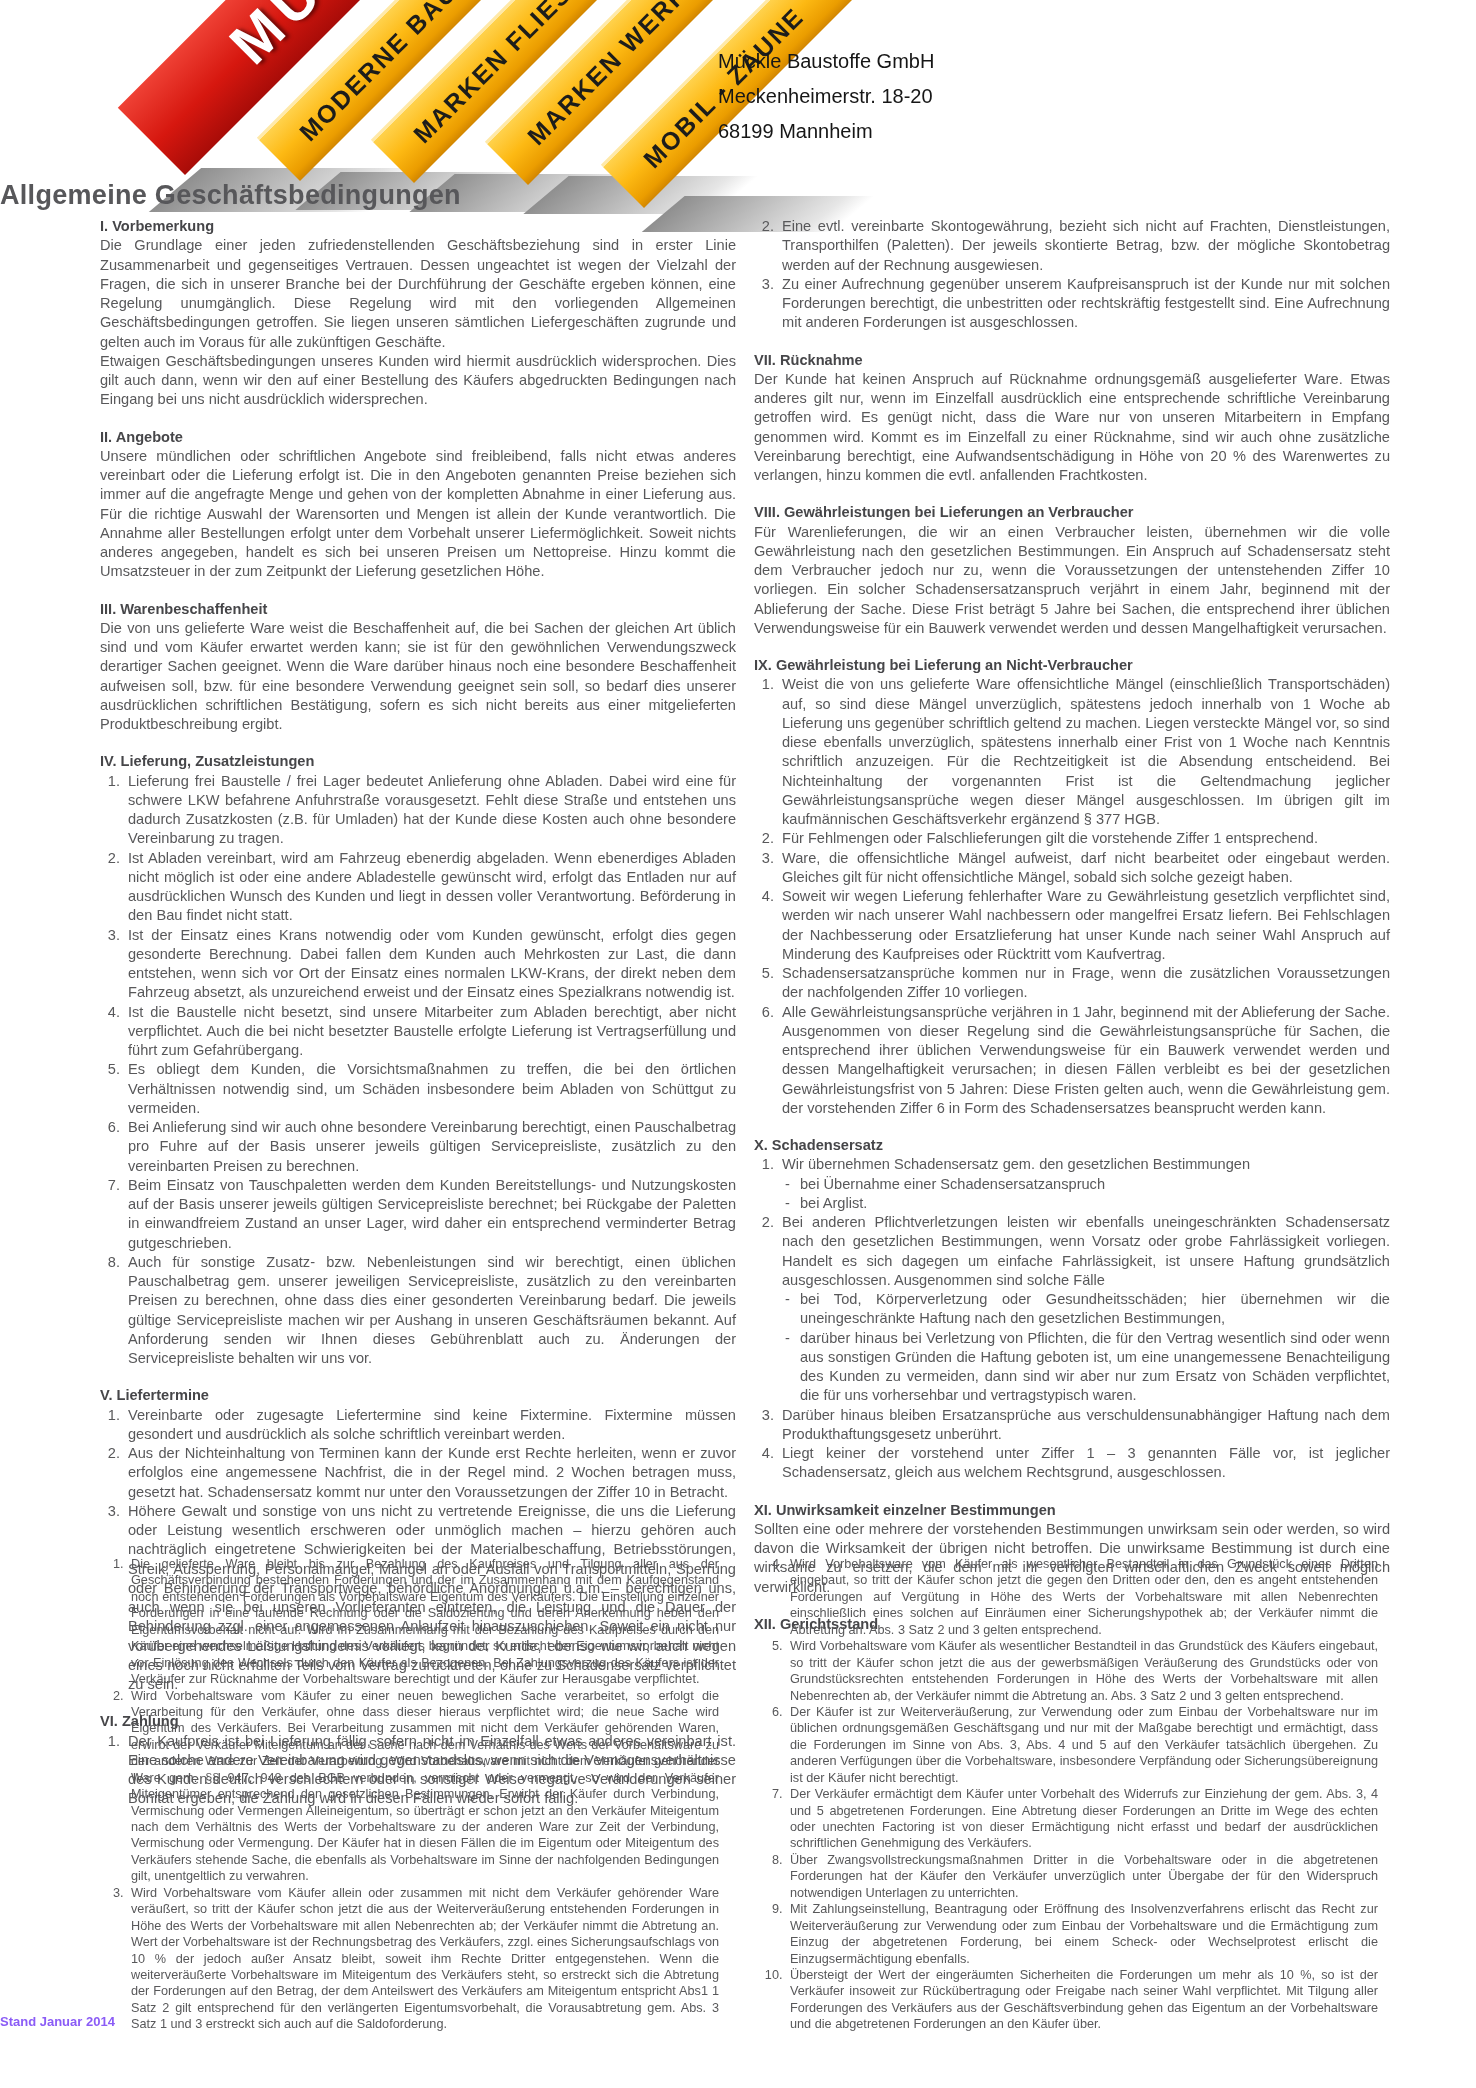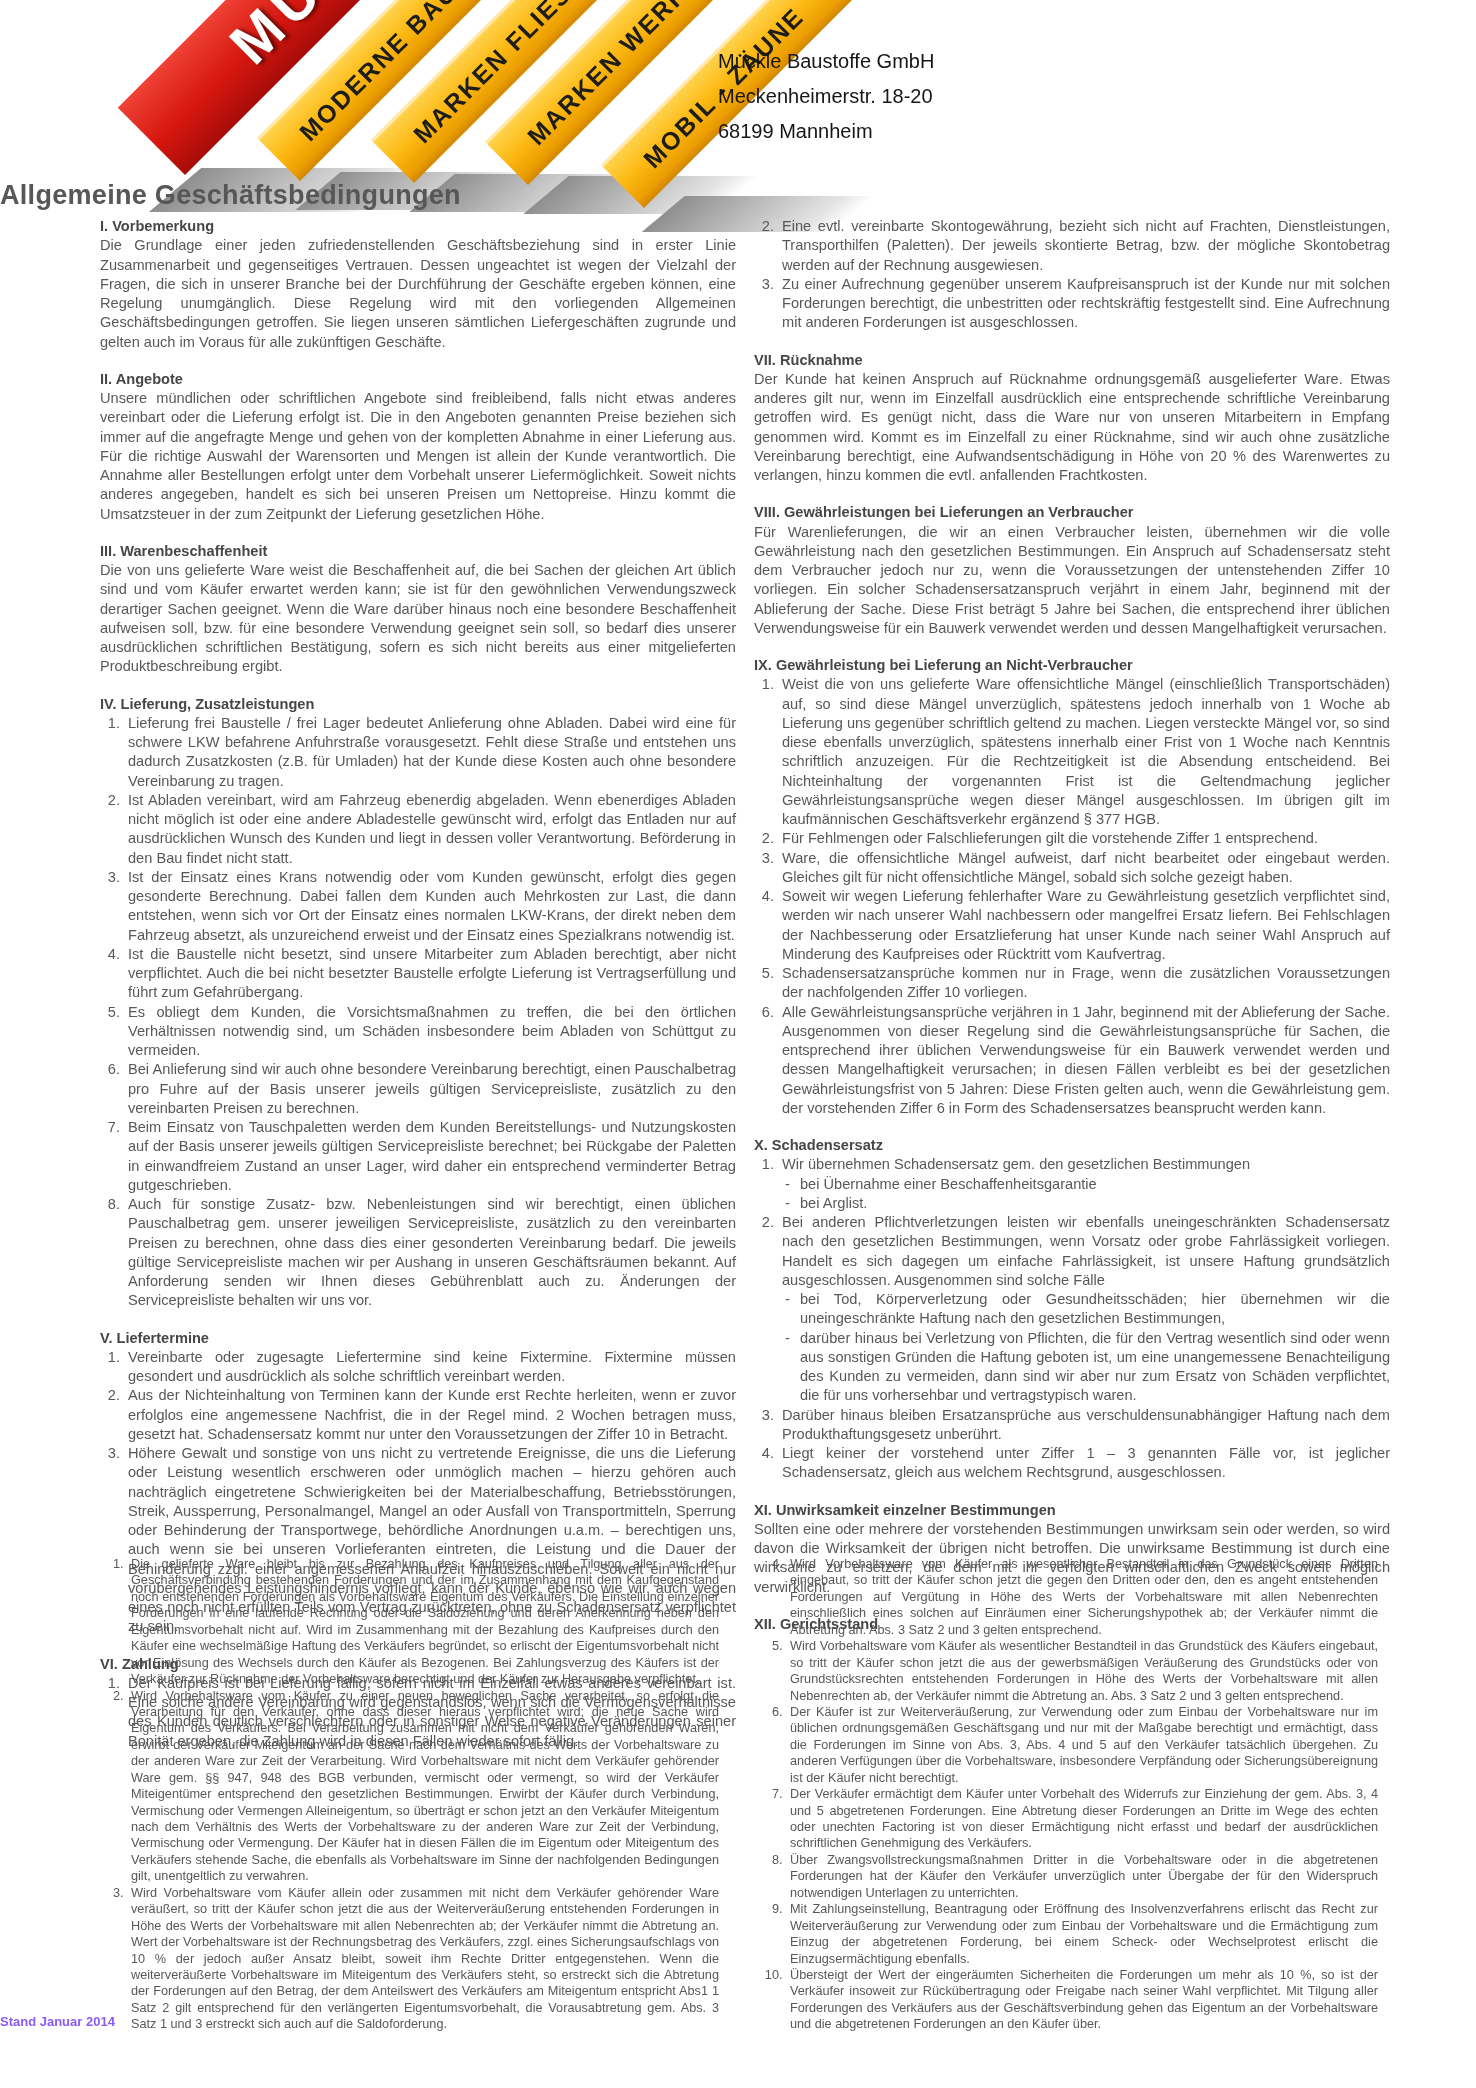--- a/index.html
+++ b/index.html
@@ -108,20 +108,21 @@
     <div>68199 Mannheim</div>
   </div>
 
   <h1 class="doc-title title-agb">Allgemeine Geschäftsbedingungen</h1>
 
   <div class="columns cols-agb">
     <div class="col">
         <section class="text-block">
           <div class="sec-heading">I. Vorbemerkung</div>
           <p class="para">Die Grundlage einer jeden zufriedenstellenden Geschäftsbeziehung sind in erster Linie Zusammenarbeit und gegenseitiges Vertrauen. Dessen ungeachtet ist wegen der Vielzahl der Fragen, die sich in unserer Branche bei der Durchführung der Geschäfte ergeben können, eine Regelung unumgänglich. Diese Regelung wird mit den vorliegenden Allgemeinen Geschäftsbedingungen getroffen. Sie liegen unseren sämtlichen Liefergeschäften zugrunde und gelten auch im Voraus für alle zukünftigen Geschäfte.</p>
+          <p class="para">Etwaigen Geschäftsbedingungen unseres Kunden wird hiermit ausdrücklich widersprochen. Dies gilt auch dann, wenn wir den auf einer Bestellung des Käufers abgedruckten Bedingungen nach Eingang bei uns nicht ausdrücklich widersprechen.</p>
         </section>
         <section class="text-block">
           <div class="sec-heading">II. Angebote</div>
           <p class="para">Unsere mündlichen oder schriftlichen Angebote sind freibleibend, falls nicht etwas anderes vereinbart oder die Lieferung erfolgt ist. Die in den Angeboten genannten Preise beziehen sich immer auf die angefragte Menge und gehen von der kompletten Abnahme in einer Lieferung aus. Für die richtige Auswahl der Warensorten und Mengen ist allein der Kunde verantwortlich. Die Annahme aller Bestellungen erfolgt unter dem Vorbehalt unserer Liefermöglichkeit. Soweit nichts anderes angegeben, handelt es sich bei unseren Preisen um Nettopreise. Hinzu kommt die Umsatzsteuer in der zum Zeitpunkt der Lieferung gesetzlichen Höhe.</p>
         </section>
         <section class="text-block">
           <div class="sec-heading">III. Warenbeschaffenheit</div>
           <p class="para">Die von uns gelieferte Ware weist die Beschaffenheit auf, die bei Sachen der gleichen Art üblich sind und vom Käufer erwartet werden kann; sie ist für den gewöhnlichen Verwendungszweck derartiger Sachen geeignet. Wenn die Ware darüber hinaus noch eine besondere Beschaffenheit aufweisen soll, bzw. für eine besondere Verwendung geeignet sein soll, so bedarf dies unserer ausdrücklichen schriftlichen Bestätigung, sofern es sich nicht bereits aus einer mitgelieferten Produktbeschreibung ergibt.</p>
         </section>
         <section class="text-block">
@@ -178,21 +179,21 @@
             <li class="num-item">Alle Gewährleistungsansprüche verjähren in 1 Jahr, beginnend mit der Ablieferung der Sache. Ausgenommen von dieser Regelung sind die Gewährleistungsansprüche für Sachen, die entsprechend ihrer üblichen Verwendungsweise für ein Bauwerk verwendet werden und dessen Mangelhaftigkeit verursachen; in diesen Fällen verbleibt es bei der gesetzlichen Gewährleistungsfrist von 5 Jahren: Diese Fristen gelten auch, wenn die Gewährleistung gem. der vorstehenden Ziffer 6 in Form des Schadensersatzes beansprucht werden kann.</li>
           </ol>
         </section>
         <section class="text-block">
           <div class="sec-heading">X. Schadensersatz</div>
           <ol class="num-list">
             <li class="num-item">
               <div class="li-text">Wir übernehmen Schadensersatz gem. den gesetzlichen Bestimmungen</div>
               <div class="dash-item">
                 <span class="dash-marker">-</span>
-                <span class="dash-text">bei Übernahme einer Beschaffenheitsgarantie</span>
+                <span class="dash-text">bei Übernahme einer Schadensersatzanspruch</span>
               </div>
               <div class="dash-item">
                 <span class="dash-marker">-</span>
                 <span class="dash-text">bei Arglist.</span>
               </div>
             </li>
             <li class="num-item">
               <div class="li-text">Bei anderen Pflichtverletzungen leisten wir ebenfalls uneingeschränkten Schadensersatz nach den gesetzlichen Bestimmungen, wenn Vorsatz oder grobe Fahrlässigkeit vorliegen. Handelt es sich dagegen um einfache Fahrlässigkeit, ist unsere Haftung grundsätzlich ausgeschlossen. Ausgenommen sind solche Fälle</div>
               <div class="dash-item">
                 <span class="dash-marker">-</span>

